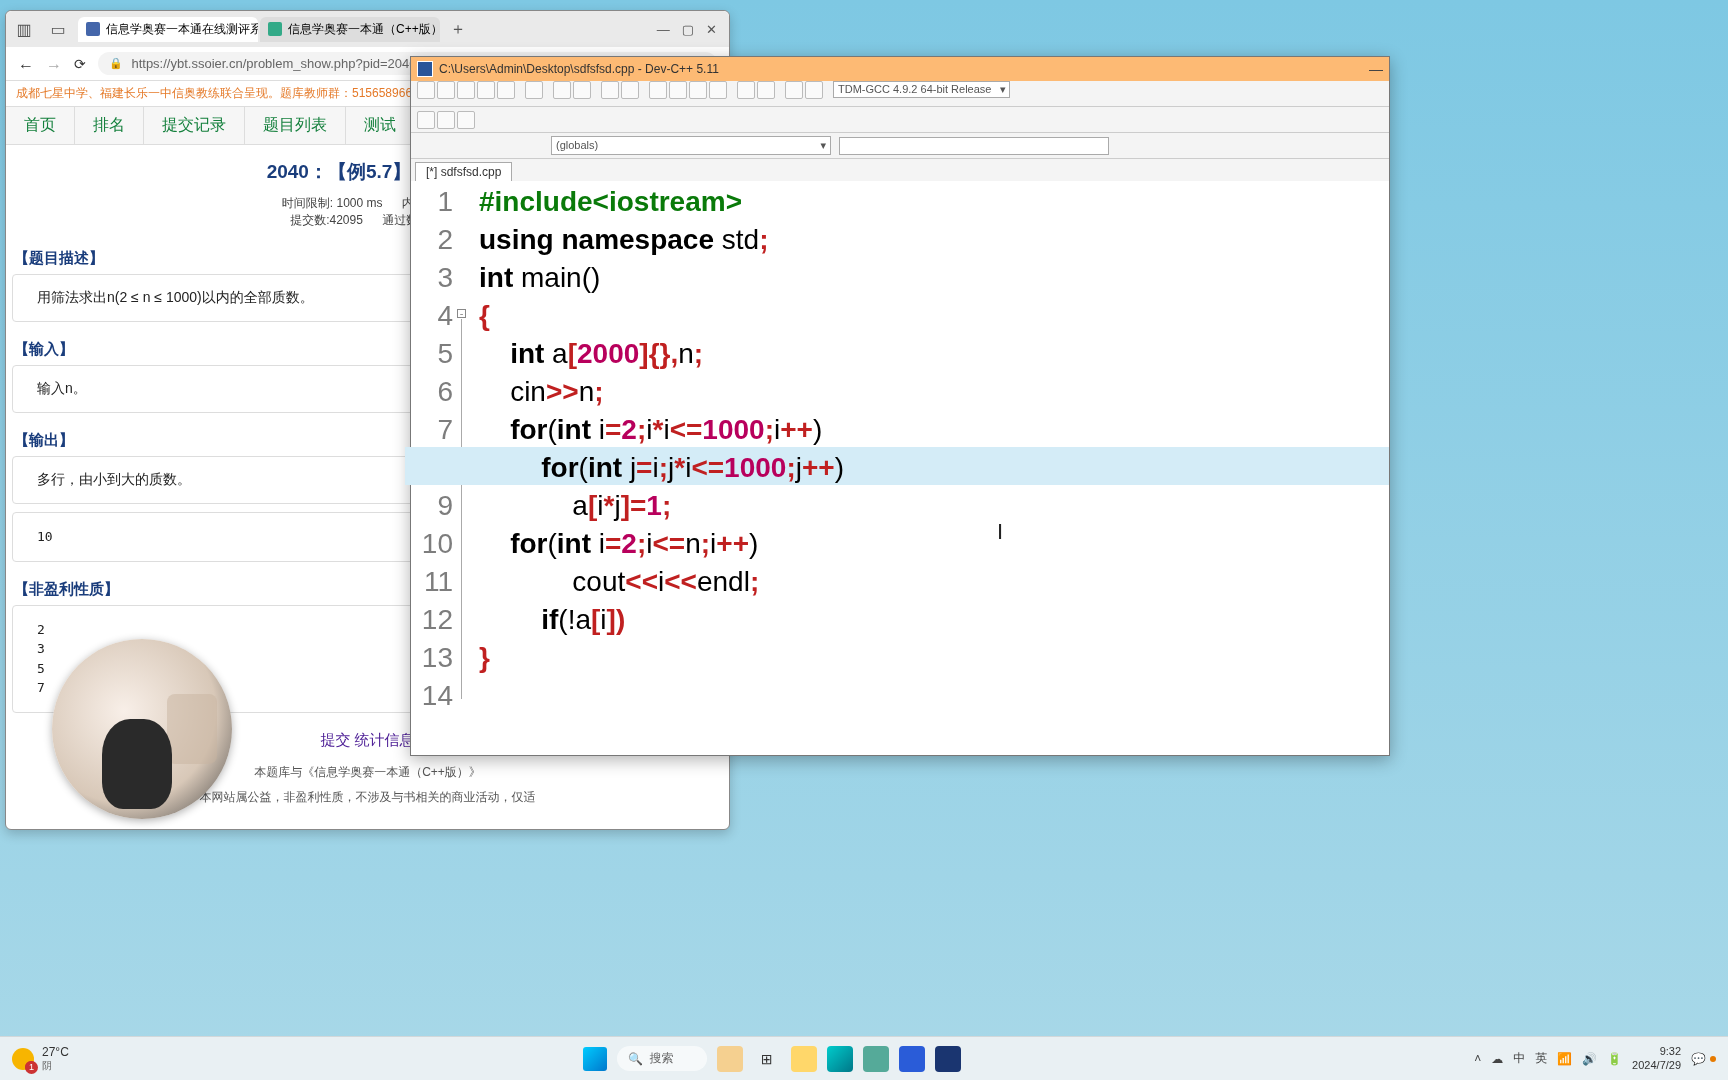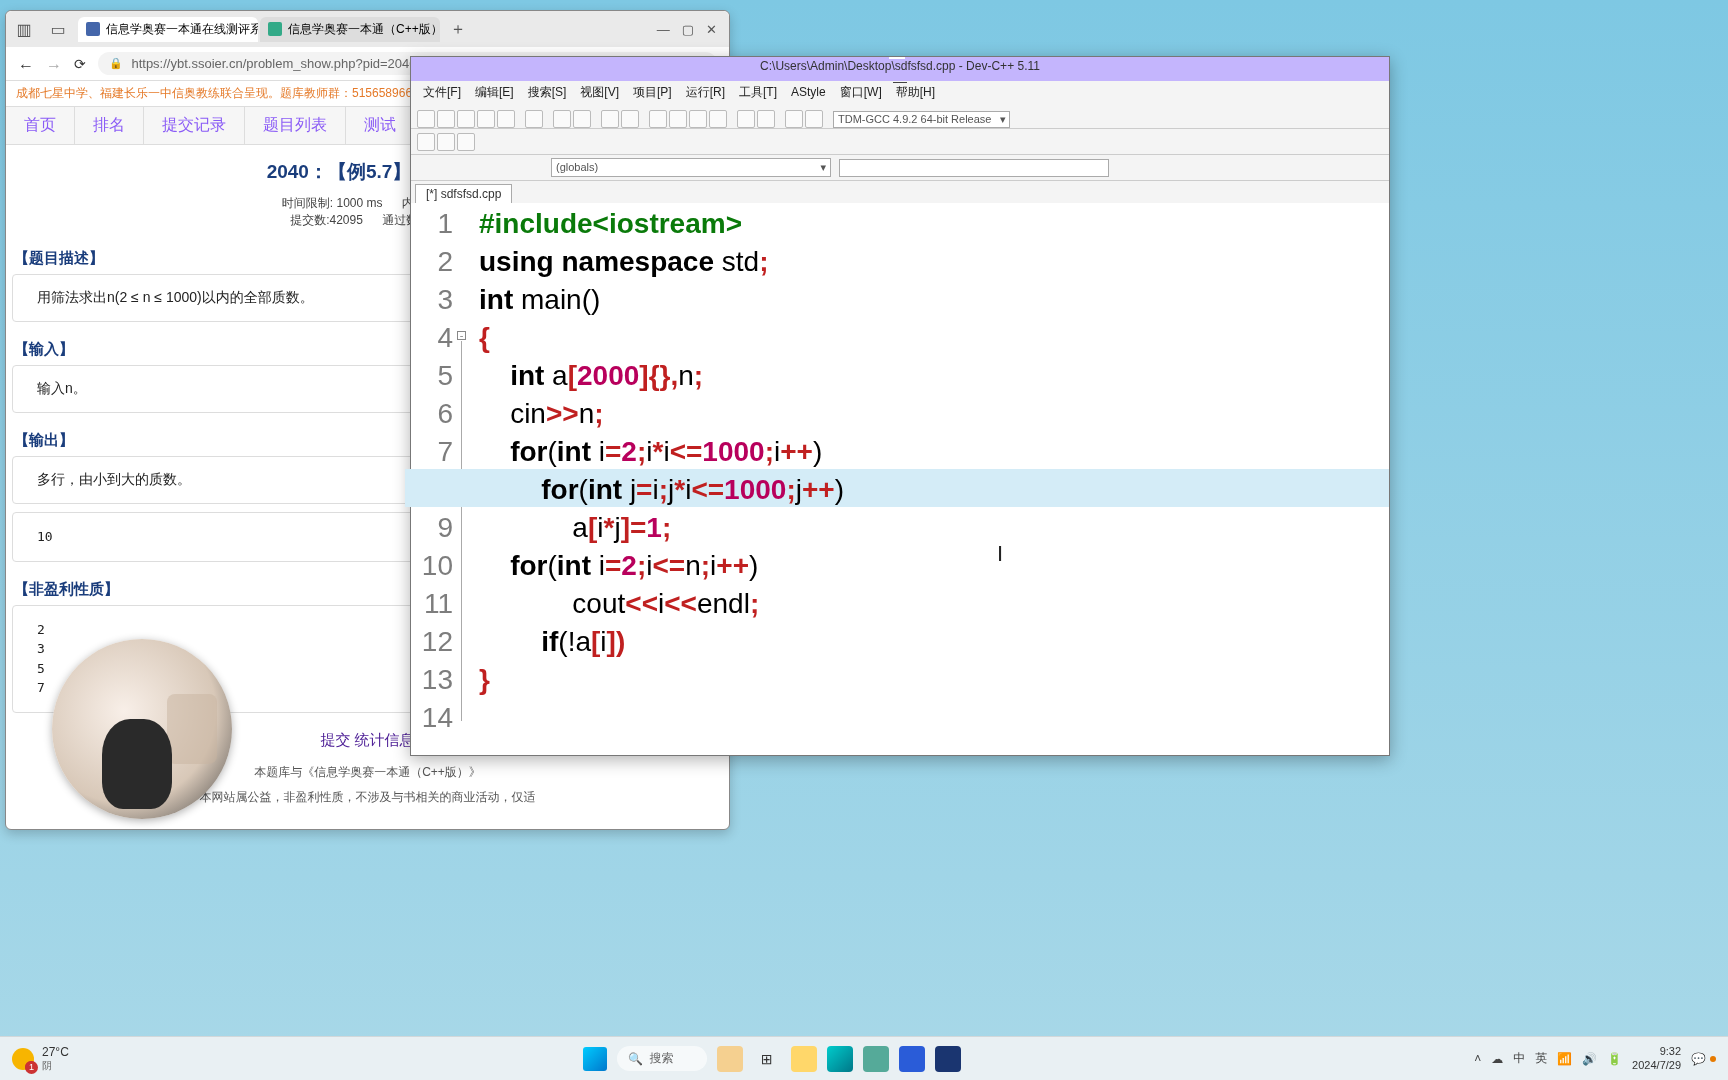--- a/index.html
+++ b/index.html
@@ -44,21 +44,21 @@
   font-size: 13px; color: #666;
 }
 .lock-icon { color:#666; font-size:11px;}
 .notice-bar { padding: 4px 10px; font-size: 12px; color: #e57a29; background:#fff; }
 
 .page-tabs {
   display: flex; align-items: center; background: #f6f6f6;
   border-top: 1px solid #ddd; border-bottom: 1px solid #ddd;
 }
 .page-tab {
-  padding: 8px 18px; font-size: 16px; color: #8b5cf6; cursor: pointer;
+  padding: 8px 18px; font-size: 16px; color: #15803d; cursor: pointer;
   border-right: 1px solid #ddd;
 }
 
 .page-content { padding: 0; }
 .problem-title { text-align: center; font-size: 19px; color: #1a3d7c; font-weight: bold; padding: 14px 0 10px; }
 .problem-meta { text-align: center; font-size: 12px; color: #444; padding-bottom: 10px; }
 .problem-meta div { display: inline-block; margin: 0 8px;}
 
 .section-header { color: #1a3d7c; font-size: 15px; font-weight: bold; padding: 10px 8px 6px; }
 .section-body {
@@ -85,36 +85,36 @@
   background: rgba(200,180,160,0.5); border-radius:8px;
 }
 
 
 .ide-window {
   position: absolute; left: 410px; top: 56px; width: 980px; height: 700px;
   background: #fff; border: 1px solid #777;
   box-shadow: 0 4px 16px rgba(0,0,0,0.3);
 }
 .ide-titlebar {
-  height: 24px; background: #c4b5fd; display: flex; align-items: center;
-  padding: 0 6px; font-size: 12px; color: #333; flex-direction: column;
+  height: 24px; background: #fdba74; display: flex; align-items: center;
+  padding: 0 6px; font-size: 12px; color: #333;
 }
 .ide-icon { width: 16px; height: 16px; background: #2a5599; margin-right: 6px; border:1px solid #fff; }
 .ide-title-text { flex: 1; }
 .ide-win-controls { display: flex; gap: 14px; color: #444; font-size: 14px; }
 .ide-win-controls span { cursor:pointer; }
 
 .ide-menubar {
   height: 22px; display: flex; align-items: center; gap: 2px;
   padding: 0 6px; font-size: 12px; color: #222; background:#f4f4f4;
 }
 .ide-menu-item { padding: 2px 6px; cursor: pointer; }
 
 .ide-toolbar {
-  height: 26px; display: flex; align-items: flex-end; gap: 2px;
+  height: 26px; display: flex; align-items: flex-start; gap: 2px;
   padding: 0 6px; background: #f4f4f4; border-bottom: 1px solid #ccc;
 }
 .tb-btn { width: 18px; height: 18px; border: 1px solid #bbb; background: #fafafa; border-radius: 2px; cursor:pointer; }
 .tb-sep { width: 6px; }
 .compiler-select {
   margin-left: 8px; font-size: 11px; color: #555; border: 1px solid #aaa;
   padding: 1px 18px 1px 4px; background: #fff; font-family:monospace;
   position: relative;
 }
 
@@ -283,32 +283,20 @@
 
 <div class="ide-window">
   <div class="ide-titlebar">
     <div class="ide-icon"></div>
     <div class="ide-title-text">C:\Users\Admin\Desktop\sdfsfsd.cpp - Dev-C++ 5.11</div>
     <div class="ide-win-controls">
       <span>—</span>
     </div>
   </div>
 
-  <div class="ide-menubar">
-    <span class="ide-menu-item">文件[F]</span>
-    <span class="ide-menu-item">编辑[E]</span>
-    <span class="ide-menu-item">搜索[S]</span>
-    <span class="ide-menu-item">视图[V]</span>
-    <span class="ide-menu-item">项目[P]</span>
-    <span class="ide-menu-item">运行[R]</span>
-    <span class="ide-menu-item">工具[T]</span>
-    <span class="ide-menu-item">AStyle</span>
-    <span class="ide-menu-item">窗口[W]</span>
-    <span class="ide-menu-item">帮助[H]</span>
-  </div>
 
   <div class="ide-toolbar">
     <div class="tb-btn"></div>
     <div class="tb-btn"></div>
     <div class="tb-btn"></div>
     <div class="tb-btn"></div>
     <div class="tb-btn"></div>
     <div class="tb-sep"></div>
     <div class="tb-btn"></div>
     <div class="tb-sep"></div>

